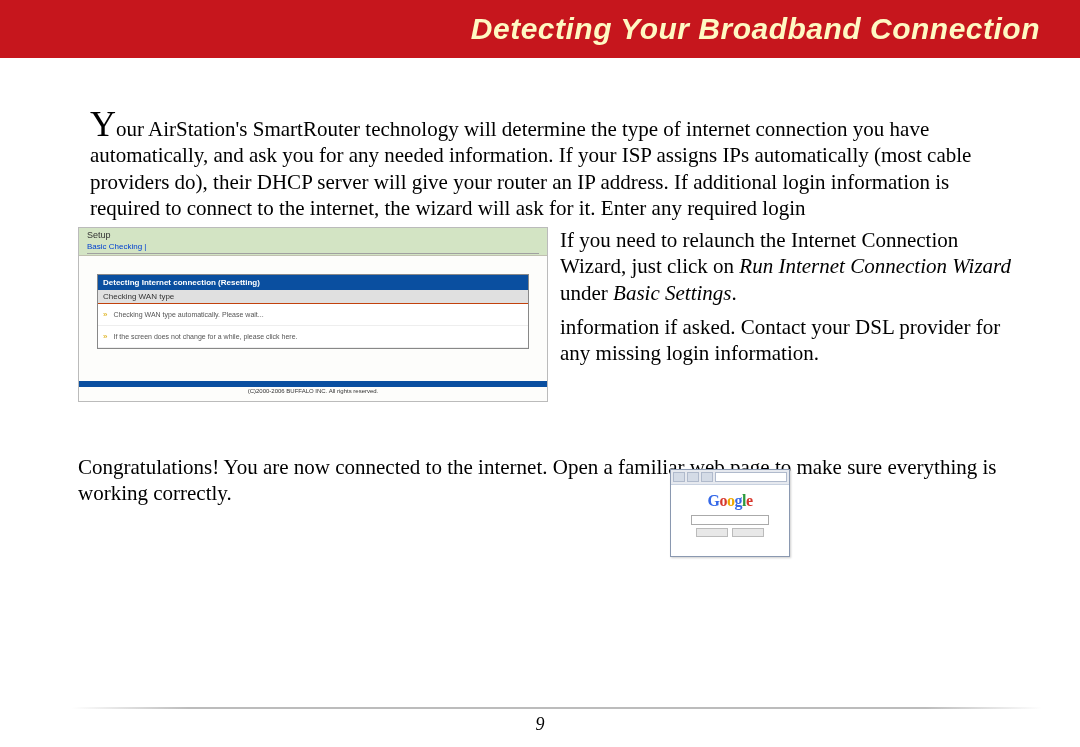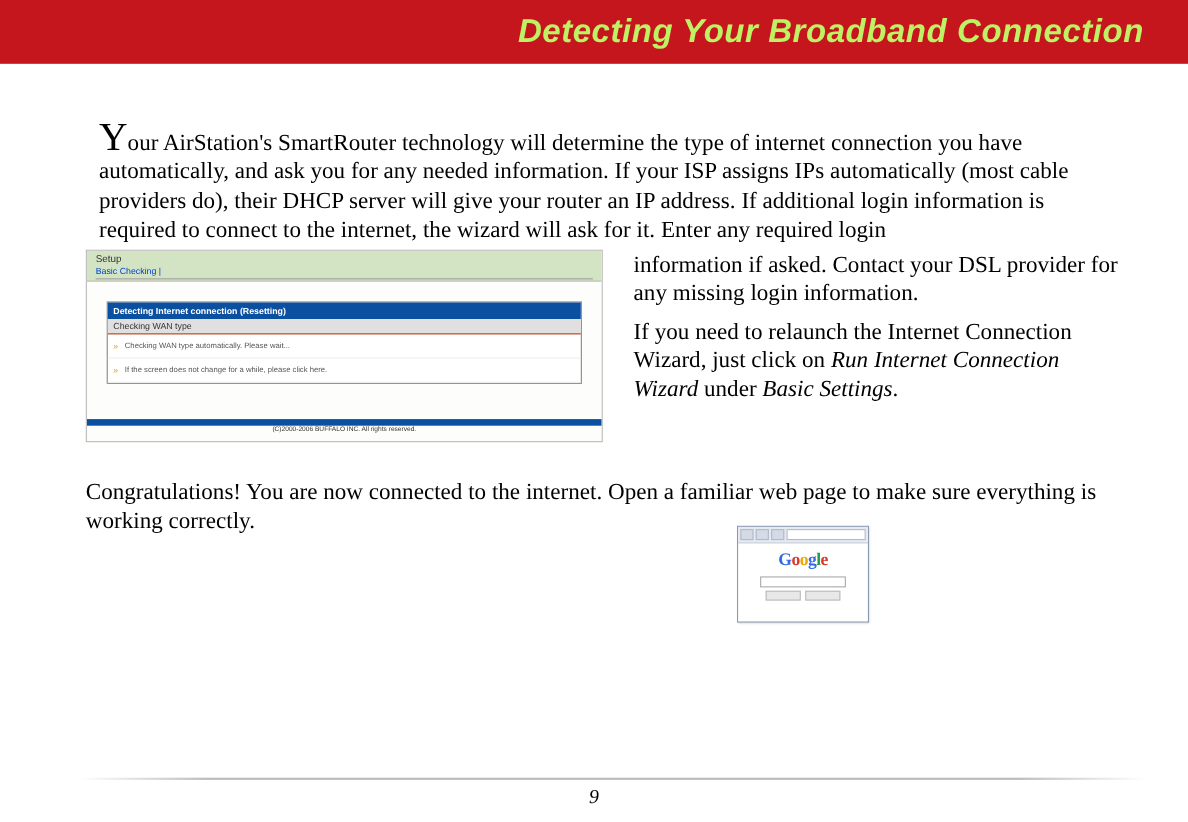--- a/index.html
+++ b/index.html
@@ -26,42 +26,42 @@
     align-items: center;
     justify-content: flex-end;
     padding-right: 40px;
     box-sizing: border-box;
   }
   .header-title {
     font-family: "Century Gothic", "Futura", Arial, sans-serif;
     font-weight: bold;
     font-style: italic;
     font-size: 30px;
-    color: #bef264;
+    color: #fef9c3;
     letter-spacing: 0.5px;
   }
   .content {
     padding: 50px 60px 0 78px;
     box-sizing: border-box;
   }
   .para1 {
     font-size: 21px;
     line-height: 1.25;
     margin: 0 0 6px 12px;
   }
   .dropcap {
     font-size: 36px;
     font-weight: normal;
     line-height: 0.9;
     vertical-align: baseline;
   }
   .figure-text-row {
     display: flex;
     flex-direction: row;
-    gap: 28px;
+    gap: 12px;
     margin-top: 4px;
   }
   .wizard-figure {
     width: 470px;
     min-width: 470px;
     height: 175px;
     border: 1px solid #bbb;
     box-sizing: border-box;
     background: #fdfdfb;
     position: relative;
@@ -147,33 +147,33 @@
   }
   .side-text {
     font-size: 21px;
     line-height: 1.25;
   }
   .side-text p {
     margin: 0 0 8px 0;
   }
   .italic { font-style: italic; }
   .para3-wrap {
-    margin-top: 32px;
+    margin-top: 52px;
     font-size: 21px;
     line-height: 1.25;
     position: relative;
   }
   .google-figure {
     width: 120px;
     height: 88px;
     border: 1px solid #8a98b0;
     box-sizing: border-box;
     background: #fff;
     position: absolute;
-    top: 44px;
+    top: 15px;
     left: 592px;
     box-shadow: 1px 1px 2px rgba(0,0,0,0.2);
   }
   .google-chrome {
     height: 14px;
     background: #e6e9ef;
     border-bottom: 1px solid #c9d2e0;
     display:flex;
     align-items:center;
     padding: 0 2px;
@@ -265,24 +265,24 @@
             </div>
           </div>
         </div>
         <div class="wizard-footer">
           <div class="wizard-footer-bar"></div>
           <div class="wizard-footer-text">(C)2000-2006 BUFFALO INC. All rights reserved.</div>
         </div>
       </div>
 
       <div class="side-text">
-        <p>information if asked.  Contact your DSL provider for any missing login information.</p>
         <p>
           <span>If you need to relaunch the Internet Connection Wizard, just click on </span><span class="italic">Run Internet Connection Wizard</span><span> under </span><span class="italic">Basic Settings</span><span>.</span>
         </p>
+        <p>information if asked.  Contact your DSL provider for any missing login information.</p>
       </div>
 
     </div>
 
     <div class="para3-wrap">
       <span>Congratulations!  You are now connected to the internet.  Open a familiar web page to make sure everything is working correctly.</span>
 
       <div class="google-figure">
         <div class="google-chrome">
           <div class="gbtn"></div>

